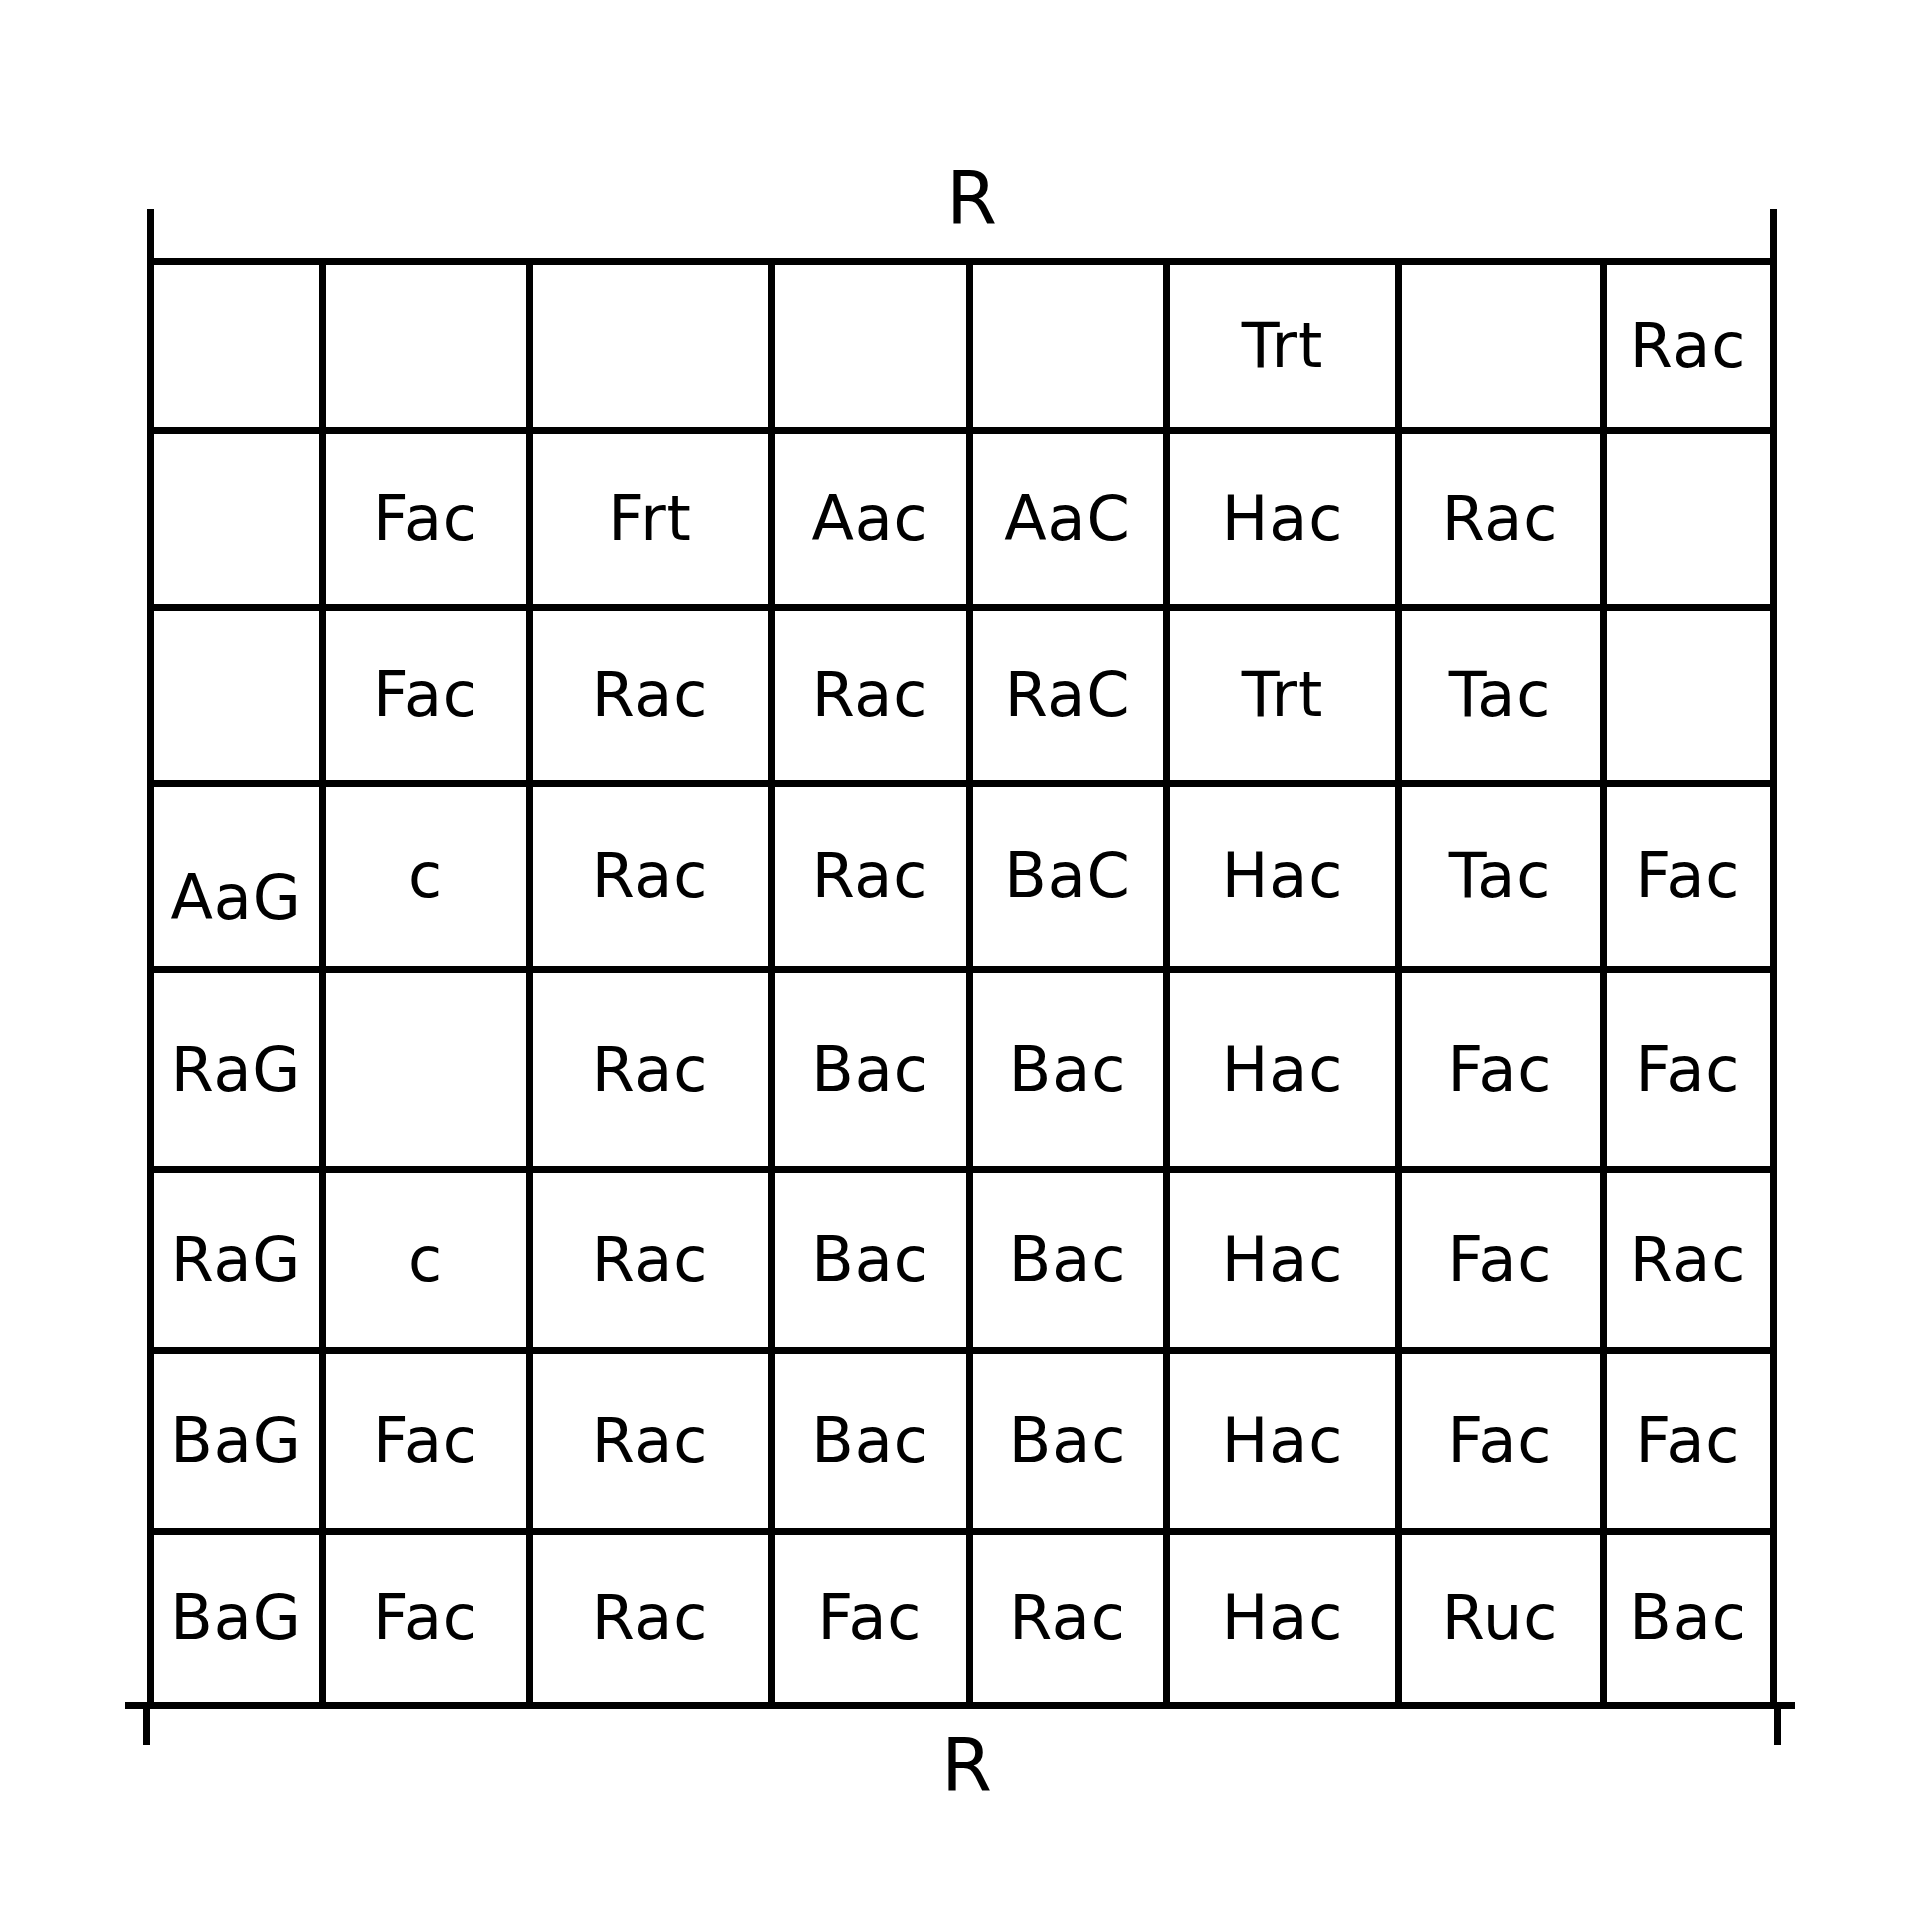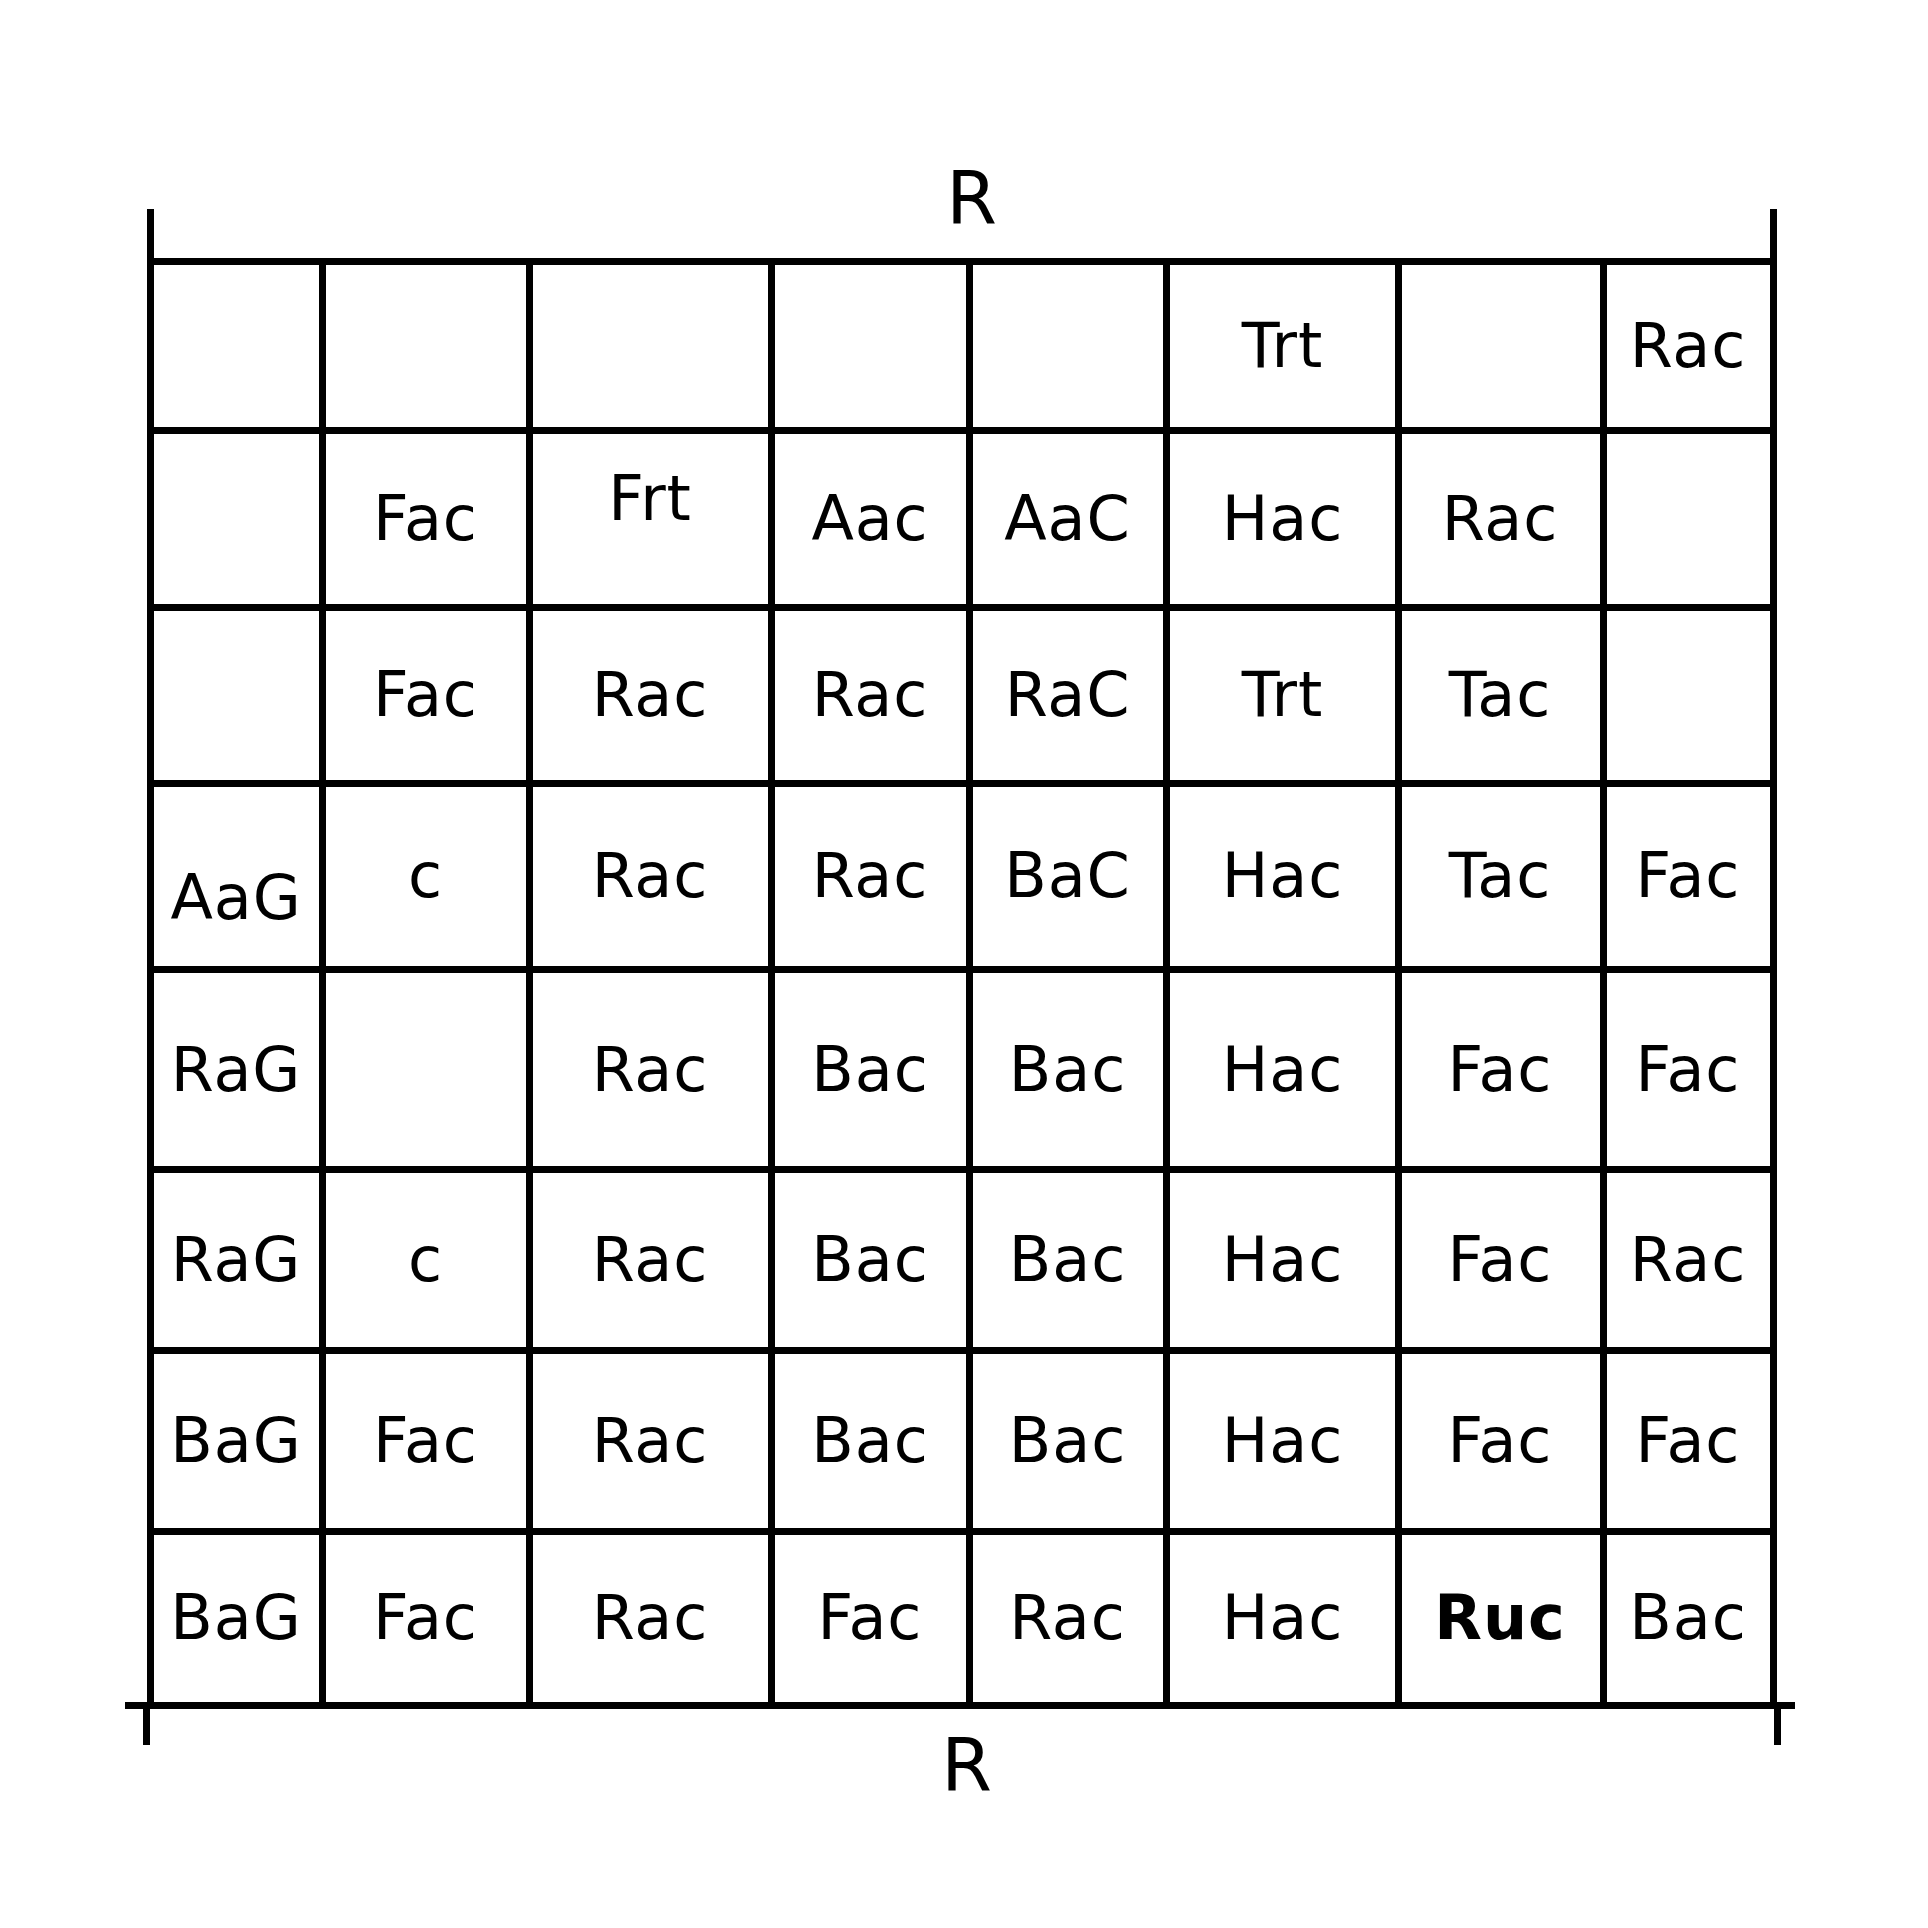--- a/index.html
+++ b/index.html
@@ -48,21 +48,21 @@
       <div class="cell" style="left: 150px; top: 261px; width: 172px; height: 169px;"></div>
       <div class="cell" style="left: 322px; top: 261px; width: 207px; height: 169px;"></div>
       <div class="cell" style="left: 529px; top: 261px; width: 242px; height: 169px;"></div>
       <div class="cell" style="left: 771px; top: 261px; width: 198px; height: 169px;"></div>
       <div class="cell" style="left: 969px; top: 261px; width: 197px; height: 169px;"></div>
       <div class="cell" style="left: 1166px; top: 261px; width: 233px; height: 169px;">Trt</div>
       <div class="cell" style="left: 1398px; top: 261px; width: 204px; height: 169px;"></div>
       <div class="cell" style="left: 1603px; top: 261px; width: 170px; height: 169px;">Rac</div>
       <div class="cell" style="left: 150px; top: 430px; width: 172px; height: 176px;"></div>
       <div class="cell" style="left: 322px; top: 430px; width: 207px; height: 176px;">Fac</div>
-      <div class="cell" style="left: 529px; top: 410px; width: 242px; height: 176px;">Frt</div>
+      <div class="cell" style="left: 529px; top: 430px; width: 242px; height: 176px;">Frt</div>
       <div class="cell" style="left: 771px; top: 430px; width: 198px; height: 176px;">Aac</div>
       <div class="cell" style="left: 969px; top: 430px; width: 197px; height: 176px;">AaC</div>
       <div class="cell" style="left: 1166px; top: 430px; width: 233px; height: 176px;">Hac</div>
       <div class="cell" style="left: 1398px; top: 430px; width: 204px; height: 176px;">Rac</div>
       <div class="cell" style="left: 1603px; top: 430px; width: 170px; height: 176px;"></div>
       <div class="cell" style="left: 150px; top: 606px; width: 172px; height: 176px;"></div>
       <div class="cell" style="left: 322px; top: 606px; width: 207px; height: 176px;">Fac</div>
       <div class="cell" style="left: 529px; top: 606px; width: 242px; height: 176px;">Rac</div>
       <div class="cell" style="left: 771px; top: 606px; width: 198px; height: 176px;">Rac</div>
       <div class="cell" style="left: 969px; top: 606px; width: 197px; height: 176px;">RaC</div>
@@ -100,17 +100,17 @@
       <div class="cell" style="left: 969px; top: 1349px; width: 197px; height: 182px;">Bac</div>
       <div class="cell" style="left: 1166px; top: 1349px; width: 233px; height: 182px;">Hac</div>
       <div class="cell" style="left: 1398px; top: 1349px; width: 204px; height: 182px;">Fac</div>
       <div class="cell" style="left: 1603px; top: 1349px; width: 170px; height: 182px;">Fac</div>
       <div class="cell" style="left: 150px; top: 1531px; width: 172px; height: 173px;">BaG</div>
       <div class="cell" style="left: 322px; top: 1531px; width: 207px; height: 173px;">Fac</div>
       <div class="cell" style="left: 529px; top: 1531px; width: 242px; height: 173px;">Rac</div>
       <div class="cell" style="left: 771px; top: 1531px; width: 198px; height: 173px;">Fac</div>
       <div class="cell" style="left: 969px; top: 1531px; width: 197px; height: 173px;">Rac</div>
       <div class="cell" style="left: 1166px; top: 1531px; width: 233px; height: 173px;">Hac</div>
-      <div class="cell" style="left: 1398px; top: 1531px; width: 204px; height: 173px; font-weight: bold;">Ruc</div>
+      <div class="cell" style="left: 1398px; top: 1531px; width: 204px; height: 173px;">Ruc</div>
       <div class="cell" style="left: 1603px; top: 1531px; width: 170px; height: 173px;">Bac</div>
     </div>
 </div>
 
 
 </body></html>

